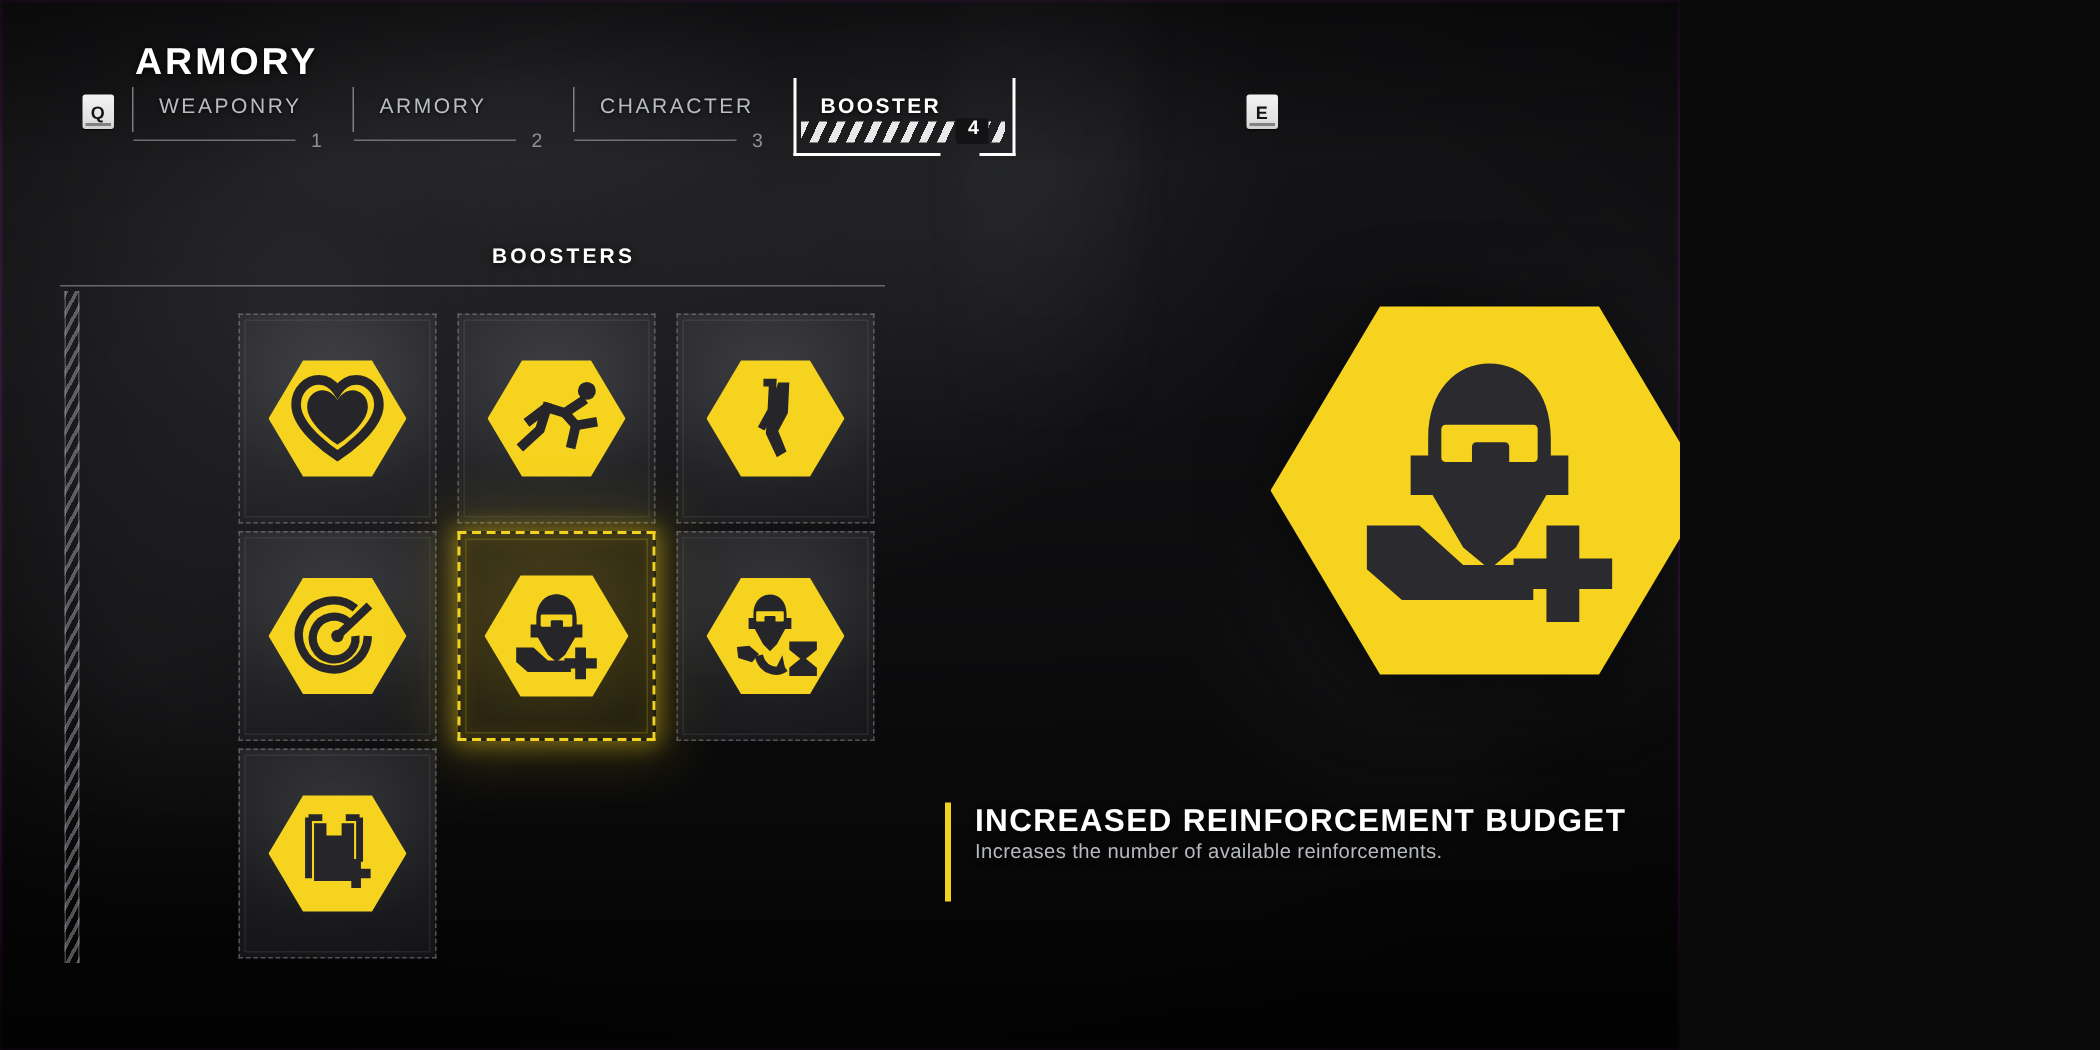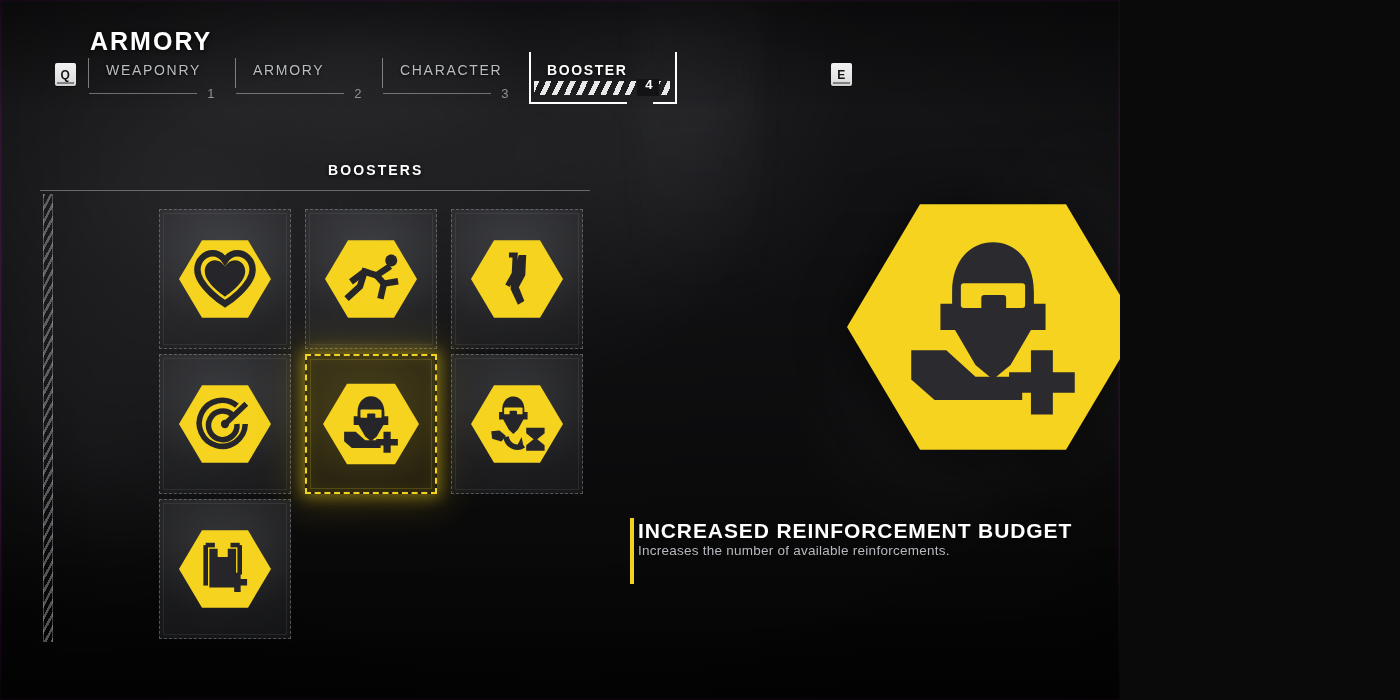--- a/index.html
+++ b/index.html
@@ -316,23 +316,23 @@
     left: 847px;
     top: 196px;
     width: 292px;
     height: 262px;
     filter: drop-shadow(0 6px 26px rgba(0,0,0,0.62));
   }
 
   .info {
     position: absolute;
     left: 630px;
-    top: 518px;
+    top: 535px;
     width: 520px;
-    padding-left: 8px;
+    padding-left: 20px;
   }
   .info-accent {
     position: absolute;
     left: 0;
     top: 0;
     width: 4px;
     height: 66px;
     background: #f2d21e;
   }
   .info-title {

